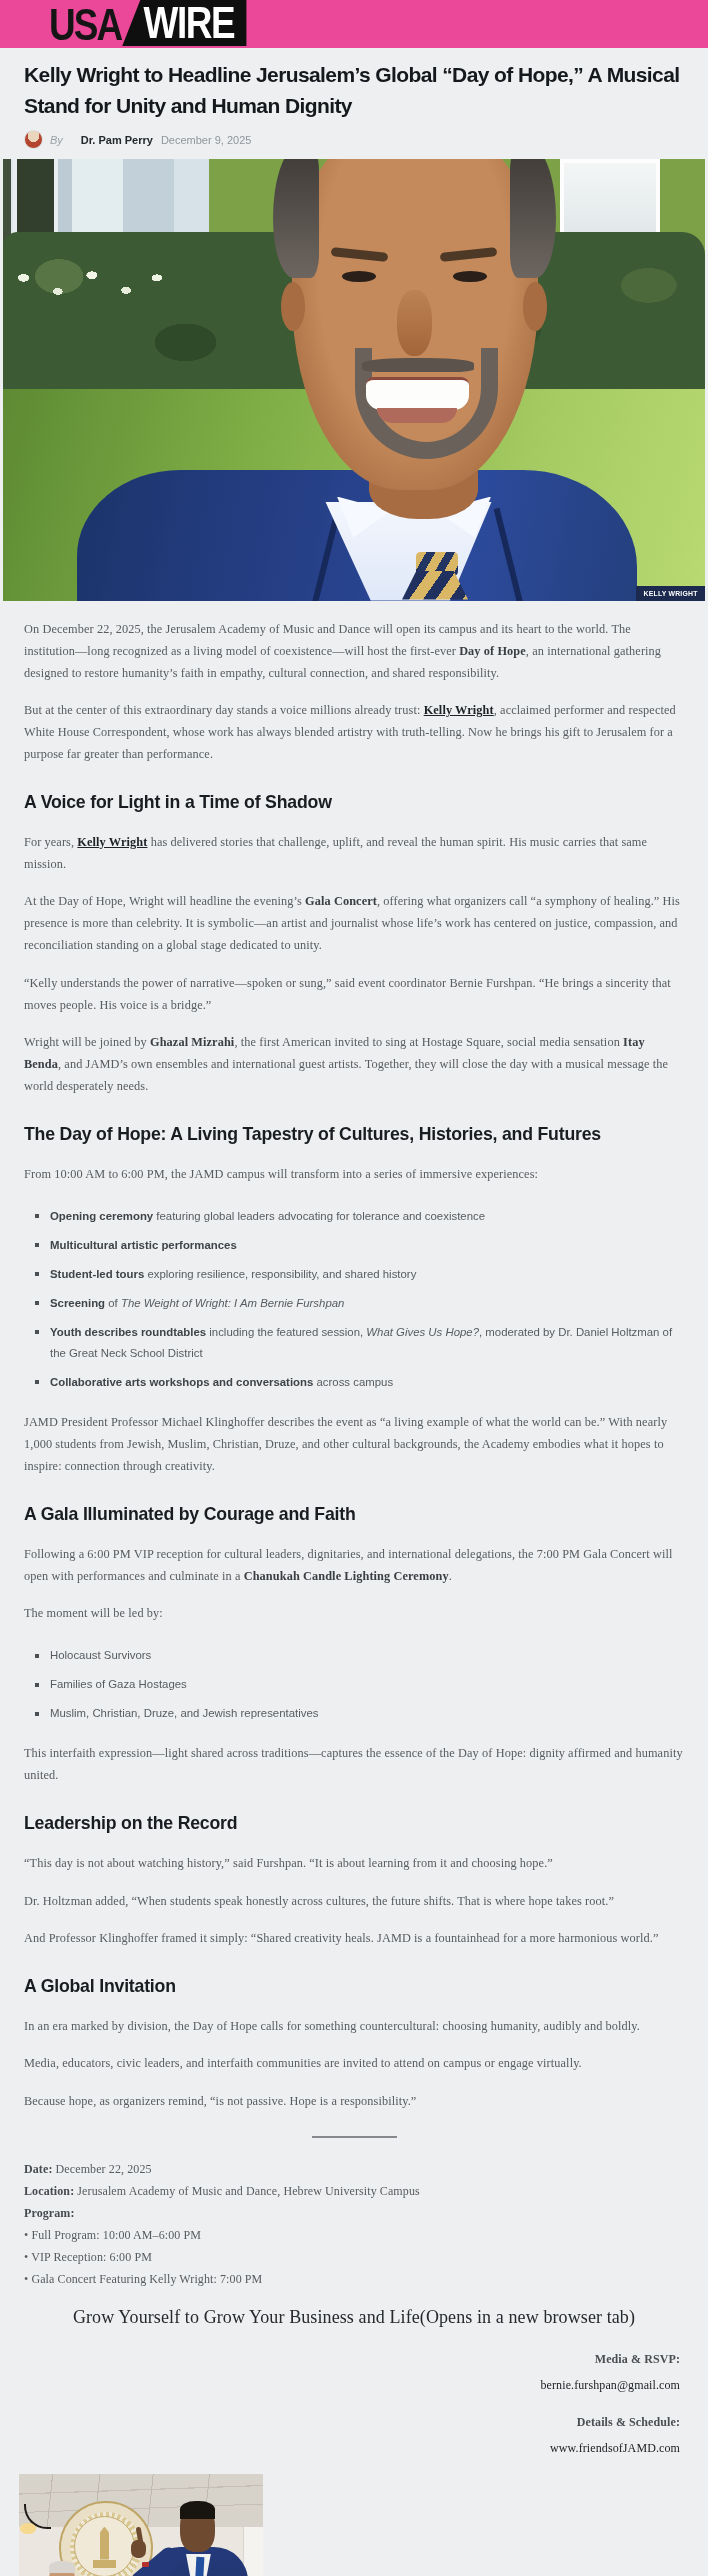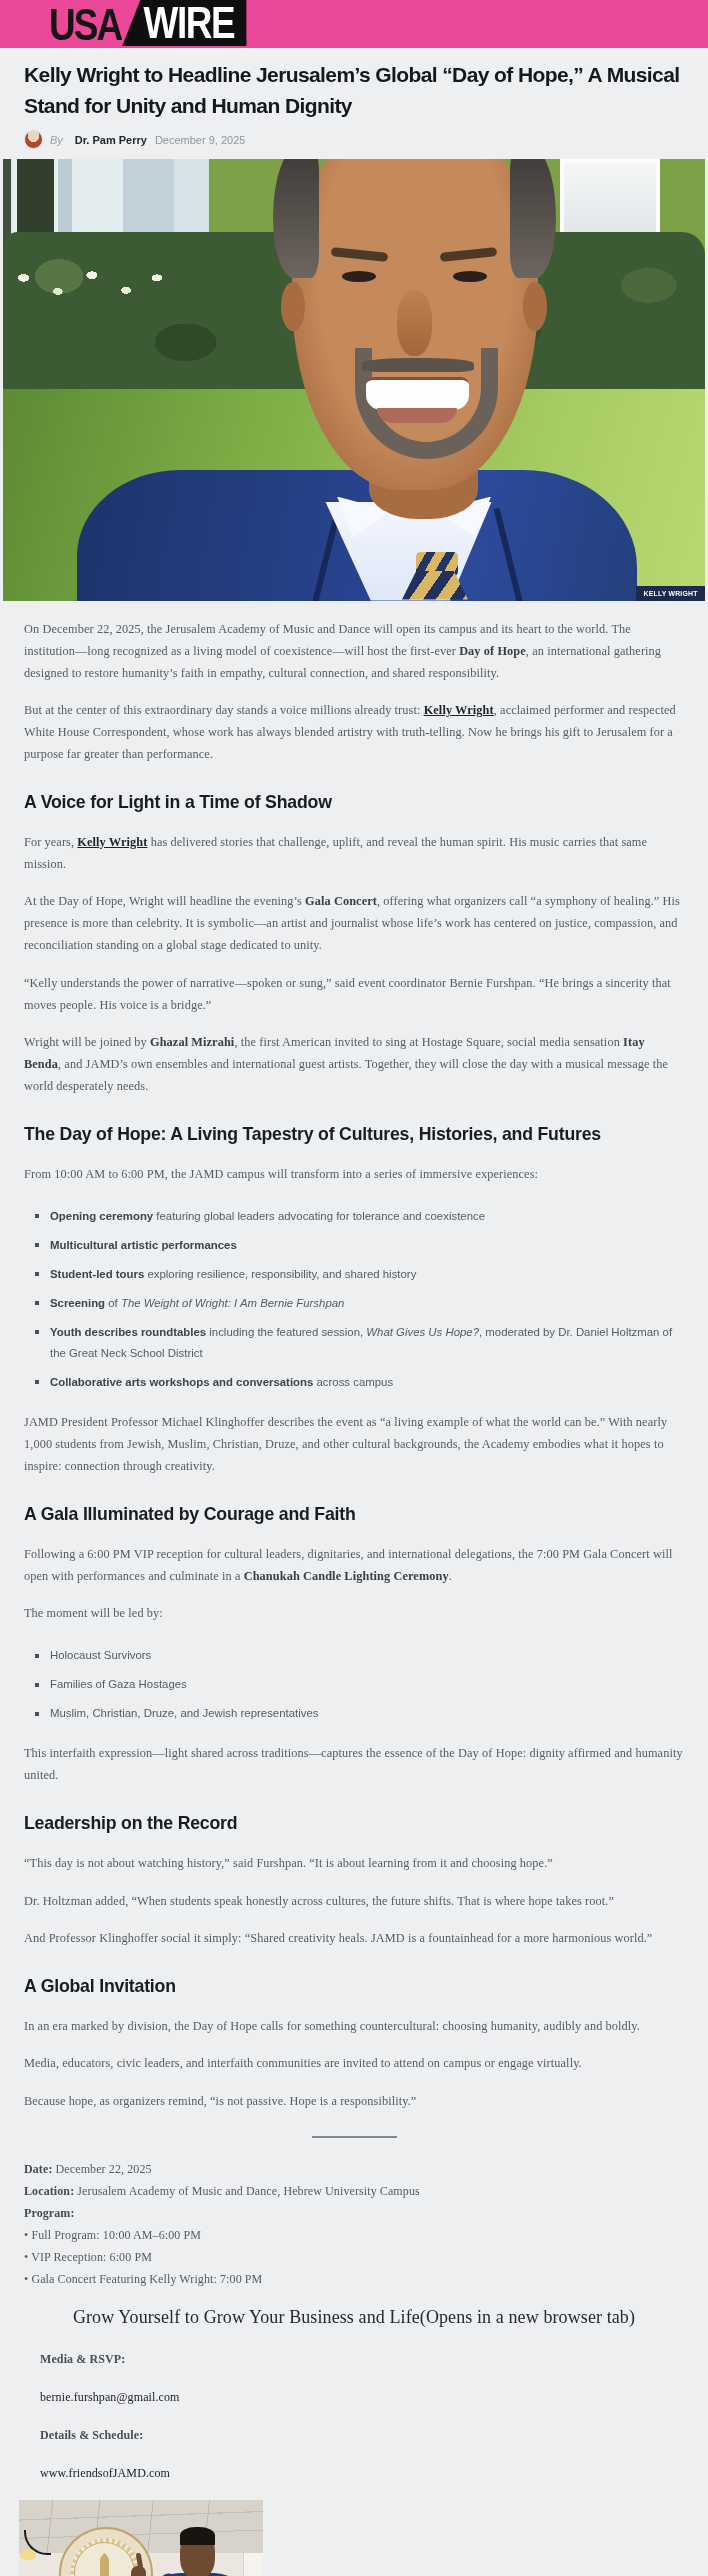--- a/index.html
+++ b/index.html
@@ -17,21 +17,21 @@
         padding:0 15px 0 26px;clip-path:polygon(22px 0,100% 0,100% 100%,0 100%);}
   .logo-wire{font-weight:bold;font-size:45px;line-height:46px;letter-spacing:-1.7px;color:#ffffff;}
   
   .title-wrap{padding:11.4px 24px 0 24px;}
   h1.article-title{margin:0;max-width:657px;font-size:21px;line-height:31px;letter-spacing:-0.6px;
         color:#15181c;font-weight:bold;}
   .byline{display:flex;align-items:center;margin:9.1px 0 0 24px;font-size:11px;}
   .avatar{width:17px;height:17px;border-radius:50%;margin-right:6.9px;
         background:radial-gradient(circle at 50% 30%,#e9d6bd 0 40%,#b4452f 41% 100%);
         border:0.6px solid #dcdcdc;}
-  .by-label{color:#9aa1a7;margin-right:12px;font-style:italic;}
+  .by-label{color:#9aa1a7;margin-right:18px;font-style:italic;}
   .author{color:#24272b;font-weight:bold;}
   .pub-date{color:#8f969c;margin-left:8px;}
   
   .hero{position:relative;width:702px;height:442px;margin:9.1px auto 0;overflow:hidden;background:#7ca146;}
   .hero *{position:absolute;}
   .h-wall{left:0;top:0;width:206px;height:269px;
         background:linear-gradient(90deg,#41503c 0 8px,#dfe9ec 8px 40px,#bccbd4 40px 69px,#e3ecef 69px 120px,#c2d1d9 120px 171px,#d6e2e7 171px 206px);}
   .h-window-left{left:10.3px;top:0;width:37px;height:137px;background:#333f2d;
         border-left:4px solid #e9eef0;border-right:4px solid #e9eef0;}
   .h-window-right{left:557px;top:0;width:100px;height:83px;background:linear-gradient(#f4f6f6,#e0e7e9);
@@ -99,21 +99,21 @@
   ul.blist li{position:relative;font-size:11.4px;line-height:21px;color:#565c61;margin-bottom:8px;}
   ul.blist li::before{content:"";position:absolute;left:-15.4px;top:8.6px;width:4px;height:4px;background:#4a4f54;}
   ul.blist li strong{color:#3f4449;}
   .sep{width:85px;height:1.7px;background:#85898d;margin:24px auto 20.6px;}
   h3.event-h{font-size:14.3px;color:#15181b;margin:0 0 17px;font-weight:bold;}
   .event-block p{font-family:"Liberation Serif",serif;font-size:12px;line-height:22px;
         letter-spacing:0.1px;color:#575c61;margin:0;}
   .event-block strong{color:#474b50;}
   p.grow{font-family:"Liberation Serif",serif;font-size:18px;color:#26292d;text-align:center;
         margin:17px 0 19.4px;letter-spacing:0.1px;}
-  .contact p{font-family:"Liberation Serif",serif;font-size:12px;line-height:22px;letter-spacing:0.1px;margin:16px;}
+  .contact p{font-family:"Liberation Serif",serif;font-size:12px;line-height:22px;letter-spacing:0.1px;margin:4px;text-align:right;}
   .contact .lbl{font-weight:bold;color:#4a4e53;}
   .contact .val{color:#202327;}
   .contact .grp{margin-bottom:15px;}
   
   .photo{position:relative;width:244px;height:189px;margin:13.7px 0 0 -5.1px;overflow:hidden;background:#ebe7e0;}
   .photo *{position:absolute;}
   .p-ceiling{left:0;top:0;width:100%;height:53px;background-color:#d7d2ca;
         background-image:linear-gradient(96deg,transparent 0 33px,#bfb9af 33px 34px,transparent 34px 80px,#bfb9af 80px 81px,transparent 81px 133px,#bfb9af 133px 134px,transparent 134px 189px,#bfb9af 189px 190px,transparent 190px),
         linear-gradient(178deg,transparent 0 19.4px,#c5bfb5 19.4px 20.6px,transparent 20.6px 38px,#c5bfb5 38px 39px,transparent 39px);}
   .p-sconce-arm{left:4.6px;top:30px;width:25px;height:23px;border-left:2.9px solid #1f1c18;border-bottom:2.9px solid #1f1c18;border-radius:0 0 0 23px;}
@@ -234,21 +234,21 @@
     <li>Families of Gaza Hostages</li>
     <li>Muslim, Christian, Druze, and Jewish representatives</li>
   </ul>
 
   <p class="serif">This interfaith expression—light shared across traditions—captures the essence of the Day of Hope: dignity affirmed and humanity united.</p>
 
   <h2 class="sec">Leadership on the Record</h2>
 
   <p class="serif">“This day is not about watching history,” said Furshpan. “It is about learning from it and choosing hope.”</p>
   <p class="serif">Dr. Holtzman added, “When students speak honestly across cultures, the future shifts. That is where hope takes root.”</p>
-  <p class="serif">And Professor Klinghoffer social it simply: “Shared creativity heals. JAMD is a fountainhead for a more harmonious world.”</p>
+  <p class="serif">And Professor Klinghoffer framed it simply: “Shared creativity heals. JAMD is a fountainhead for a more harmonious world.”</p>
 
   <h2 class="sec">A Global Invitation</h2>
 
   <p class="serif">In an era marked by division, the Day of Hope calls for something countercultural: choosing humanity, audibly and boldly.</p>
   <p class="serif">Media, educators, civic leaders, and interfaith communities are invited to attend on campus or engage virtually.</p>
   <p class="serif">Because hope, as organizers remind, “is not passive. Hope is a responsibility.”</p>
 
   <div class="sep"></div>
 
 

